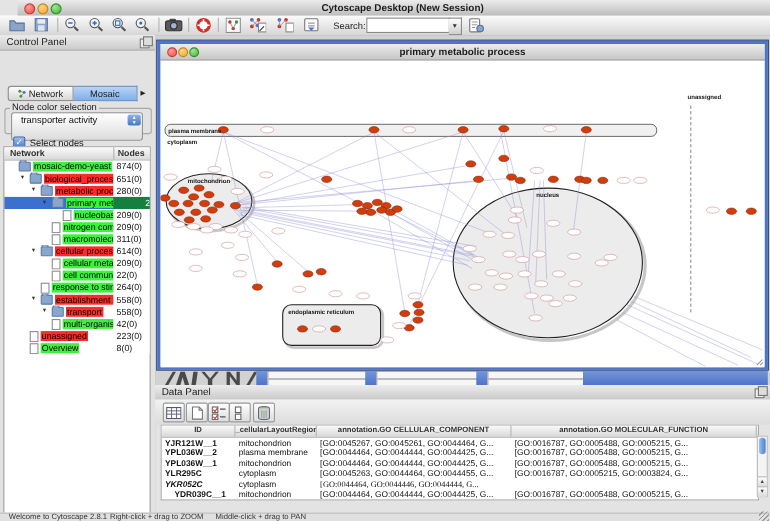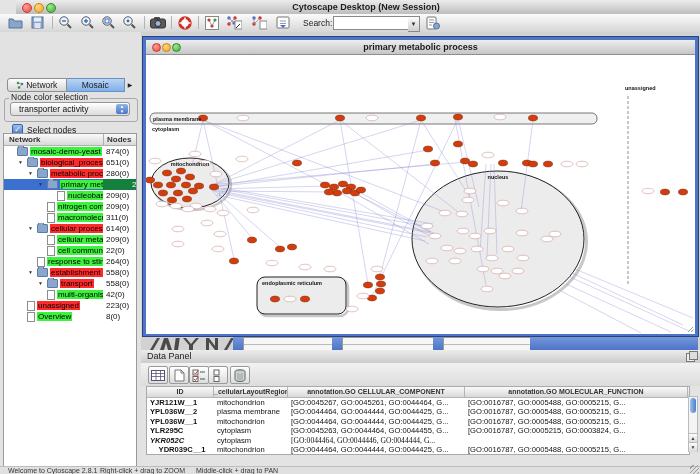--- a/index.html
+++ b/index.html
@@ -33,21 +33,21 @@
   .floatico:before{content:"";position:absolute;left:2px;top:-3px;width:7px;height:7px;border:1px solid #777;background:#ddd;}
   .tabbar{left:7px;top:46px;width:128px;height:14px;display:flex;}
   .seg{flex:1;border:1px solid #8e8e8e;font-size:8.5px;text-align:center;line-height:13px;color:#1b1b1b;
     background:linear-gradient(#fdfdfd,#d7d7d7);overflow:hidden;white-space:nowrap;}
   .seg.first{border-radius:3px 0 0 3px;}
   .seg.sel{background:linear-gradient(#b9d4f5,#7fb0ea);border-color:#6a8fc0;border-left:none;}
   .tabarrow{width:10px;font-size:6px;line-height:14px;text-align:center;color:#222;}
   .netglyph{display:inline-block;width:8px;height:8px;vertical-align:-1px;margin-right:2px;}
   .groupbox{left:4px;top:66px;width:132px;height:22px;border:1px solid #a8a8a8;border-radius:3px;}
   .legend{left:9px;top:60px;font-size:8.5px;color:#1b1b1b;background:#e2e2e2;padding:0 2px;}
-  .dropdown{left:10px;top:70px;width:120px;height:14px;border:1px solid #969696;border-radius:3px;
+  .dropdown{left:10px;top:70px;width:120px;height:26px;border:1px solid #969696;border-radius:3px;
     background:linear-gradient(#ffffff,#dcdcdc);font-size:8.5px;line-height:13px;color:#111;
     padding-left:8px;box-sizing:border-box;}
   .stepper{position:absolute;right:1px;top:1px;width:12px;height:10px;border-radius:2px;
     background:linear-gradient(#8fb6ea,#4878c6);color:#fff;font-size:4.5px;line-height:5px;text-align:center;}
   .chkrow{left:12px;top:92px;font-size:8.5px;color:#111;display:flex;align-items:center;gap:4px;}
   .chk{width:9px;height:9px;border-radius:2px;border:1px solid #3a63a8;
     background:linear-gradient(#9cc0ee,#4b7cc9);color:#fff;font-size:8px;line-height:9px;text-align:center;}
   .treebox{left:3px;top:101px;width:134px;height:359px;background:#fff;border:1px solid #9a9a9a;box-sizing:border-box;}
   .treehead{height:11px;background:linear-gradient(#fafafa,#d9d9d9);border-bottom:1px solid #b0b0b0;
     font-size:8px;font-weight:bold;color:#333;position:relative;line-height:11px;}
@@ -217,20 +217,24 @@
     <div class="abs tbtn" style="left:424px">
       <svg width="14" height="14">
           <rect x="1" y="1" width="9" height="12" rx="1" fill="#fdfdfd" stroke="#777"></rect>
           <path d="M3 4h5M3 6.5h5M3 9h3" stroke="#99a" stroke-width="1"></path>
           <circle cx="10.5" cy="10" r="3" fill="#8aa5c8" stroke="#54729e"></circle>
         </svg>
       </div>
   </div>
 
   <div class="abs cpanel">
+    <div class="phead">
+      <span>Control Panel</span>
+      <span class="floatico"></span>
+    </div>
     <div class="abs tabbar">
       <div class="seg first"><span class="netglyph"><svg width="8" height="8">
               <circle cx="2" cy="2" r="1.3" fill="#3a9a3a"></circle>
               <circle cx="6" cy="3" r="1.3" fill="#4b6fd0"></circle>
               <circle cx="3" cy="6.5" r="1.3" fill="#3a9a3a"></circle>
               <line x1="2" y1="2" x2="6" y2="3" stroke="#777" stroke-width=".6"></line>
               <line x1="6" y1="3" x2="3" y2="6.5" stroke="#777" stroke-width=".6"></line>
             </svg></span><span>Network</span></div>
       <div class="seg sel"><span>Mosaic</span></div>
       <div class="tabarrow">▶</div>

